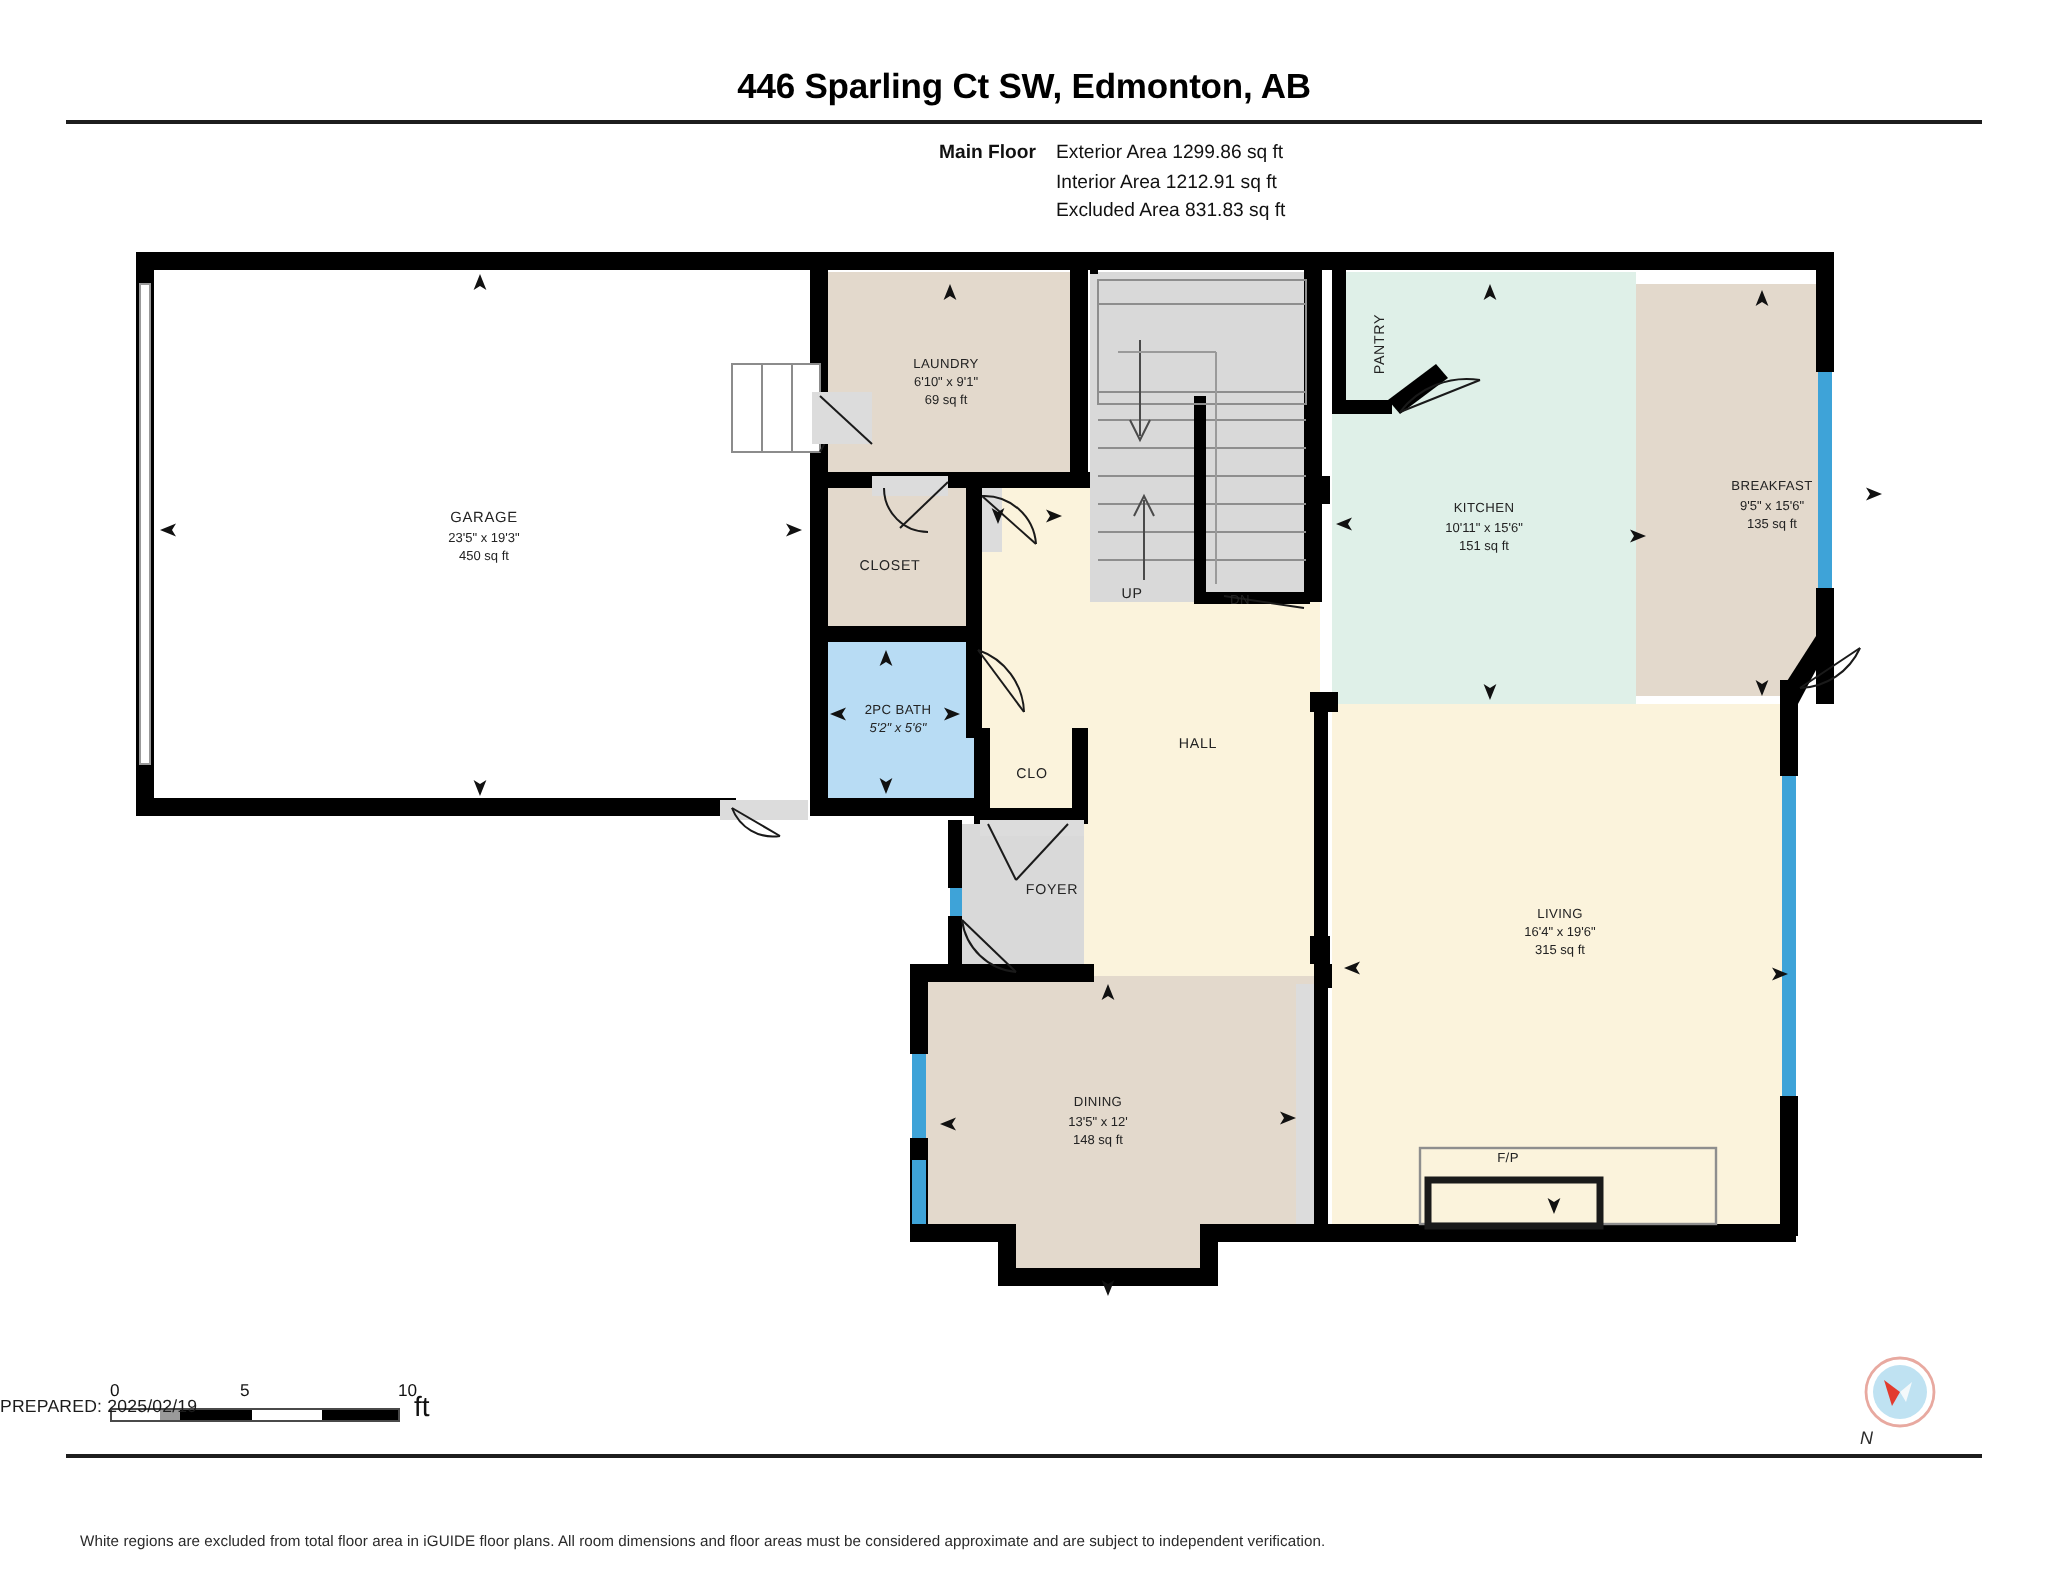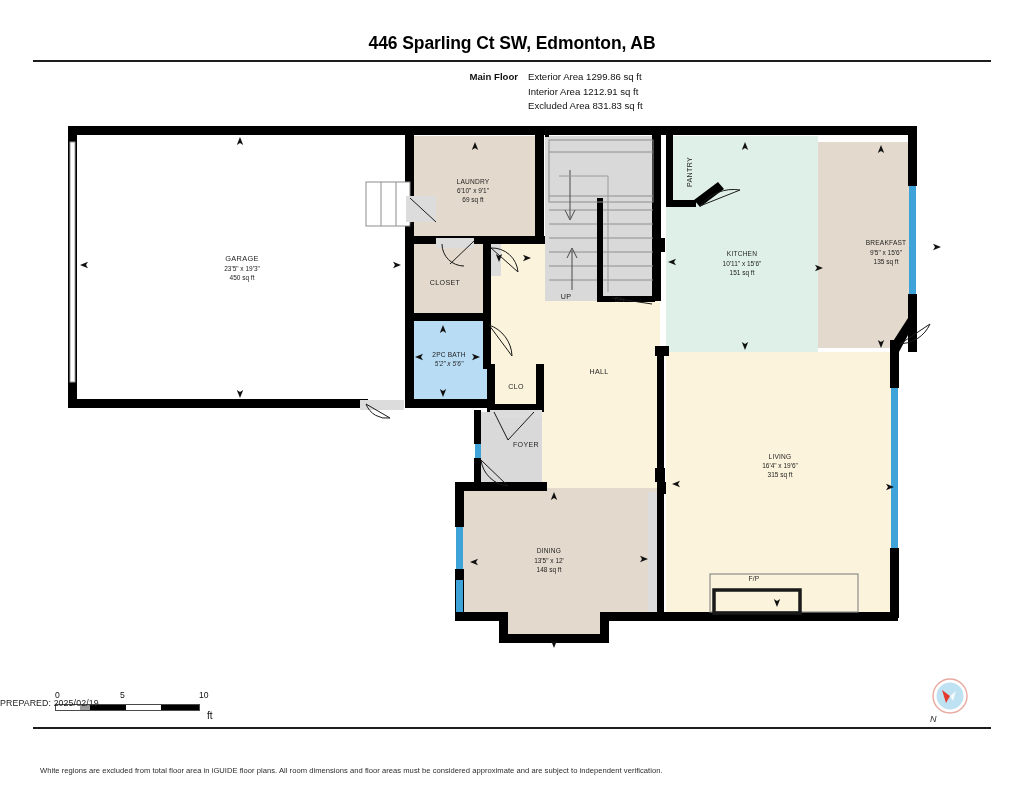--- a/index.html
+++ b/index.html
@@ -31,21 +31,21 @@
   .rdim{font-size:6.5px;}
   .rdim-i{font-size:6.5px;font-style:italic;}
   .rsmall{font-size:7.1px;letter-spacing:0.35px;}
   .rtiny{font-size:6.6px;letter-spacing:0.2px;}
 
   .scalebar{position:absolute;left:55px;top:690px;}
   .sb-nums{position:relative;height:12px;width:150px;font-size:8.6px;color:#111;}
   .sb-nums span{position:absolute;top:0;}
   .sb-track{position:relative;margin-top:2px;width:145px;height:7px;border:1px solid #4a4a4a;box-sizing:border-box;background:#fff;}
   .sb-seg{position:absolute;top:0;height:5px;background:#000;}
-  .sb-ft{position:absolute;left:152px;top:20px;font-size:10px;color:#111;}
+  .sb-ft{position:absolute;left:152px;top:5px;font-size:14px;color:#111;}
 
   .prepared{position:absolute;left:0;top:698px;width:1024px;font-size:8.8px;color:#1b1b1b;letter-spacing:0.1px;}
 
   .compass{position:absolute;left:928px;top:676px;width:44px;height:52px;}
   .compass-n{position:absolute;left:2px;top:38px;font-size:9px;font-style:italic;color:#2a2a2a;}
 
   .footer-rule{position:absolute;left:33px;top:727px;width:958px;height:2px;background:#1d1d1d;}
   .disclaimer{position:absolute;left:40px;top:766px;width:950px;font-size:7.6px;color:#2b2b2b;letter-spacing:0.03px;}
 </style>
 </head>

